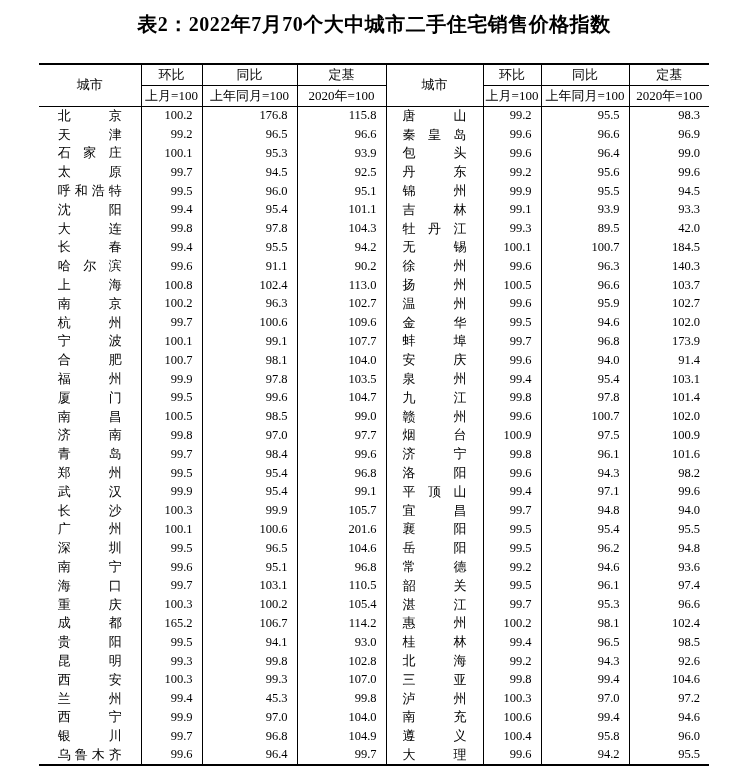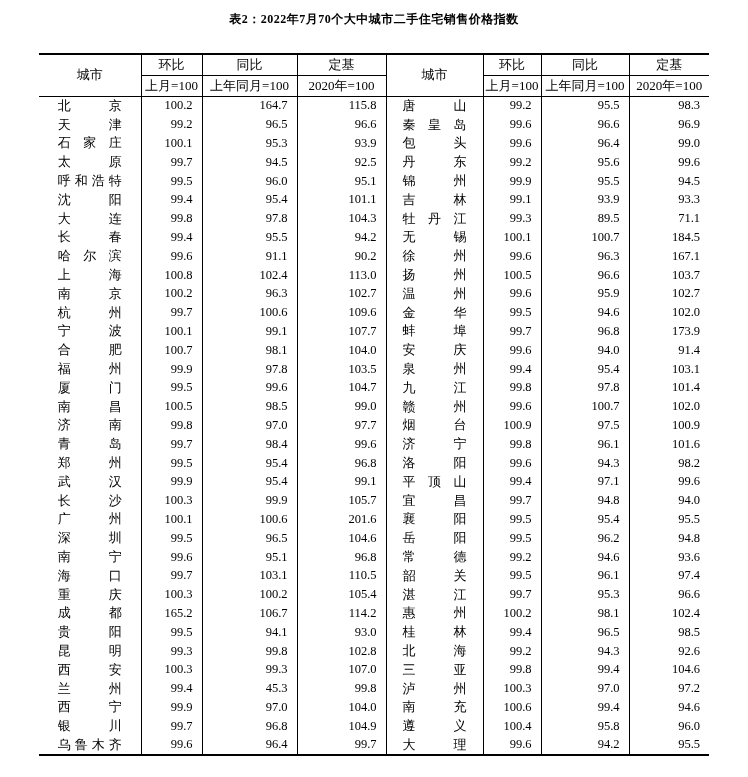--- a/index.html
+++ b/index.html
@@ -5,21 +5,21 @@
   html,body { margin:0; padding:0; }
   body {
     width:748px; height:777px;
     background:#ffffff; color:#000;
     font-family:"Liberation Serif","DejaVu Serif",serif;
     overflow:hidden;
   }
   .title {
     margin-top:11px;
     text-align:center;
-    font-size:12px;
+    font-size:20px;
     font-weight:bold;
     letter-spacing:0.5px;
   }
   table.idx {
     border-collapse:collapse;
     table-layout:fixed;
     width:670px;
     margin:25px 0 12px 39px;
     border-top:2.5px solid #000;
     border-bottom:2.5px solid #000;
@@ -80,21 +80,21 @@
       <th class="c3 base">2020年=100</th>
       <th class="c5 base">上月=100</th>
       <th class="c6 base">上年同月=100</th>
       <th class="c7 base">2020年=100</th>
     </tr>
   </thead>
   <tbody>
       <tr>
         <td class="c0 city"><span class="city-name">北京</span></td>
         <td class="c1 num">100.2</td>
-        <td class="c2 num">164.7</td>
+        <td class="c2 num">176.8</td>
         <td class="c3 num">115.8</td>
         <td class="c4 city"><span class="city-name">唐山</span></td>
         <td class="c5 num">99.2</td>
         <td class="c6 num">95.5</td>
         <td class="c7 num">98.3</td>
       </tr>
       <tr>
         <td class="c0 city"><span class="city-name">天津</span></td>
         <td class="c1 num">99.2</td>
         <td class="c2 num">96.5</td>
@@ -145,41 +145,41 @@
         <td class="c7 num">93.3</td>
       </tr>
       <tr>
         <td class="c0 city"><span class="city-name">大连</span></td>
         <td class="c1 num">99.8</td>
         <td class="c2 num">97.8</td>
         <td class="c3 num">104.3</td>
         <td class="c4 city"><span class="city-name">牡丹江</span></td>
         <td class="c5 num">99.3</td>
         <td class="c6 num">89.5</td>
-        <td class="c7 num">71.1</td>
+        <td class="c7 num">42.0</td>
       </tr>
       <tr>
         <td class="c0 city"><span class="city-name">长春</span></td>
         <td class="c1 num">99.4</td>
         <td class="c2 num">95.5</td>
         <td class="c3 num">94.2</td>
         <td class="c4 city"><span class="city-name">无锡</span></td>
         <td class="c5 num">100.1</td>
         <td class="c6 num">100.7</td>
         <td class="c7 num">184.5</td>
       </tr>
       <tr>
         <td class="c0 city"><span class="city-name">哈尔滨</span></td>
         <td class="c1 num">99.6</td>
         <td class="c2 num">91.1</td>
         <td class="c3 num">90.2</td>
         <td class="c4 city"><span class="city-name">徐州</span></td>
         <td class="c5 num">99.6</td>
         <td class="c6 num">96.3</td>
-        <td class="c7 num">167.1</td>
+        <td class="c7 num">140.3</td>
       </tr>
       <tr>
         <td class="c0 city"><span class="city-name">上海</span></td>
         <td class="c1 num">100.8</td>
         <td class="c2 num">102.4</td>
         <td class="c3 num">113.0</td>
         <td class="c4 city"><span class="city-name">扬州</span></td>
         <td class="c5 num">100.5</td>
         <td class="c6 num">96.6</td>
         <td class="c7 num">103.7</td>

